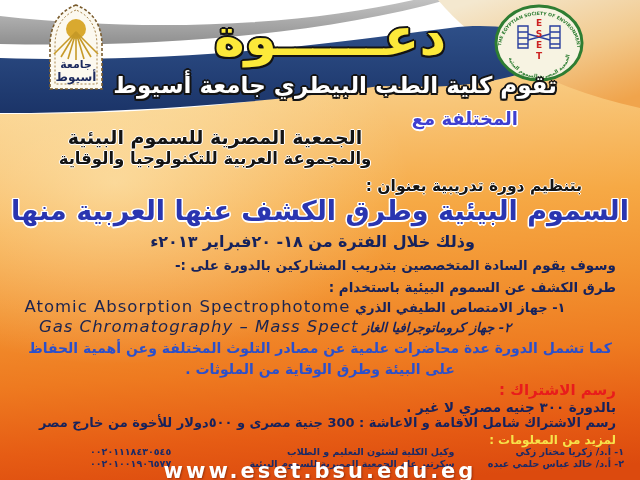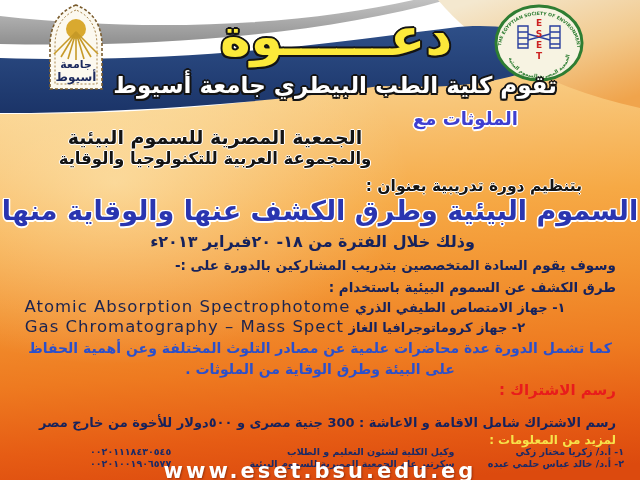--- a/index.html
+++ b/index.html
@@ -12,34 +12,34 @@
   }
   .abs{position:absolute;}
   .ctr{text-align:center;}
   .rtl{direction:rtl;unicode-bidi:embed;}
   .bold{font-weight:bold;}
   
   .ol-black{text-shadow:2px 0 0 #141414,-2px 0 0 #141414,0 2px 0 #141414,0 -2px 0 #141414,1.5px 1.5px 0 #141414,-1.5px 1.5px 0 #141414,1.5px -1.5px 0 #141414,-1.5px -1.5px 0 #141414;}
   .ol-white{text-shadow:1.5px 0 0 #fff,-1.5px 0 0 #fff,0 1.5px 0 #fff,0 -1.5px 0 #fff,1px 1px 0 #fff,-1px 1px 0 #fff,1px -1px 0 #fff,-1px -1px 0 #fff;}
   .ol-white-thin{text-shadow:1px 0 0 #fff,-1px 0 0 #fff,0 1px 0 #fff,0 -1px 0 #fff;}
 
-  .invite-title{top:2px;left:146px;width:380px;font-size:52px;letter-spacing:2px;color:#fce93a;line-height:70px;}
+  .invite-title{top:2px;left:140px;width:380px;font-size:52px;letter-spacing:2px;color:#fce93a;line-height:70px;}
   .organizer{top:72px;left:40px;right:10px;font-size:23px;color:#ffffff;}
   .coop{top:108px;right:122px;font-size:18px;color:#3f3fd0;}
   .partner1{top:126px;left:10px;width:410px;font-size:19px;color:#141414;}
   .partner2{top:149px;left:10px;width:410px;font-size:16.5px;color:#141414;}
   .course-intro{top:177px;right:58px;font-size:15.5px;color:#141414;}
   .course-title{top:195px;left:0;right:0;font-size:27px;color:#2a35b0;}
   .date-line{top:232px;left:0;right:15px;font-size:16px;color:#16225c;}
   .train-intro{top:257px;right:24px;font-size:13.5px;color:#16225c;}
   .methods-intro{top:279px;right:24px;font-size:13.5px;color:#16225c;}
   .item-row{left:0;right:50px;font-size:13px;color:#16225c;text-align:center;}
   .item-row .en{font-size:16.5px;letter-spacing:1px;font-weight:normal;color:#1b2450;}
   .item1{top:297px;}
-  .item2{top:317px;right:90px;}
+  .item2{top:317px;right:90px;font-style:italic;}
   .note{top:338px;left:22px;right:22px;font-size:14px;line-height:1.5;color:#2b50cc;}
   .fees-head{top:381px;right:24px;font-size:15px;color:#e81c1c;}
   .fees-1{top:399px;right:24px;font-size:13.5px;color:#16225c;}
   .fees-2{top:415px;right:24px;font-size:13px;color:#16225c;}
   .info-head{top:433px;right:24px;font-size:12px;color:#f7e24a;}
   .contact-row{right:16px;left:90px;display:flex;flex-direction:row;direction:rtl;justify-content:space-between;font-size:9.5px;color:#1b2a66;font-weight:bold;}
   .contact-row .c-name{width:165px;text-align:right;}
   .contact-row .c-role{width:240px;}
   .contact-row .c-phone{width:120px;text-align:left;direction:ltr;}
   .row1{top:446px;} .row2{top:458px;}
@@ -120,45 +120,46 @@
     <g font-size="9" font-weight="bold" fill="#cc2222" text-anchor="middle" font-family="DejaVu Sans, sans-serif">
       <text x="45" y="22">E</text>
       <text x="45" y="33">S</text>
       <text x="45" y="44">E</text>
       <text x="45" y="55">T</text>
     </g>
   </svg>
 
   <div class="abs ctr bold rtl organizer ol-black">تقوم كلية الطب البيطري جامعة أسيوط</div>
 
-  <div class="abs bold rtl coop ol-white">الملوثات مع</div>
+  <div class="abs bold rtl coop ol-white">المختلفة مع</div>
 
   <div class="abs ctr bold rtl partner1 ol-white-thin">الجمعية المصرية للسموم البيئية</div>
   <div class="abs ctr bold rtl partner2 ol-white-thin">والمجموعة العربية للتكنولوجيا والوقاية</div>
 
   <div class="abs bold rtl course-intro ol-white-thin">بتنظيم دورة تدريبية بعنوان :</div>
-  <div class="abs ctr bold rtl course-title ol-white">السموم البيئية وطرق الكشف عنها والوقاية منها</div>
+  <div class="abs ctr bold rtl course-title ol-white">السموم البيئية وطرق الكشف عنها العربية منها</div>
 
   <div class="abs ctr bold rtl date-line">وذلك خلال الفترة من ١٨- ٢٠فبراير ٢٠١٣ء</div>
 
   <div class="abs bold rtl train-intro">وسوف يقوم السادة المتخصصين بتدريب المشاركين بالدورة على :-</div>
   <div class="abs bold rtl methods-intro">طرق الكشف عن السموم البيئية باستخدام :</div>
 
   <div class="abs bold rtl item-row item1">
     <span>١- جهاز الامتصاص الطيفي الذري</span>
     <span class="en">Atomic Absorption Spectrophotome</span>
   </div>
   <div class="abs bold rtl item-row item2">
     <span>٢- جهاز كروماتوجرافيا الغاز</span>
     <span class="en">Gas Chromatography – Mass Spect</span>
   </div>
 
   <div class="abs ctr bold rtl note">كما تشمل الدورة عدة محاضرات علمية عن مصادر التلوث المختلفة وعن أهمية الحفاظ على البيئة وطرق الوقاية من الملوثات .</div>
 
   <div class="abs bold rtl fees-head">رسم الاشتراك :</div>
+  <div class="abs bold rtl fees-1">بالدورة ٣٠٠ جنيه مصري لا غير .</div>
   <div class="abs bold rtl fees-2">رسم الاشتراك شامل الاقامة و الاعاشة : 300 جنية مصرى و ٥٠٠دولار للأخوة من خارج مصر</div>
 
   <div class="abs bold rtl info-head">لمزيد من المعلومات :</div>
 
   <div class="abs contact-row row1">
     <span class="c-name">١- أ.د/ زكريا مختار زكي</span>
     <span class="c-role">وكيل الكلية لشئون التعليم و الطلاب</span>
     <span class="c-phone">٠٠٢٠١١١٨٤٣٠٥٤٥</span>
   </div>
   <div class="abs contact-row row2">

